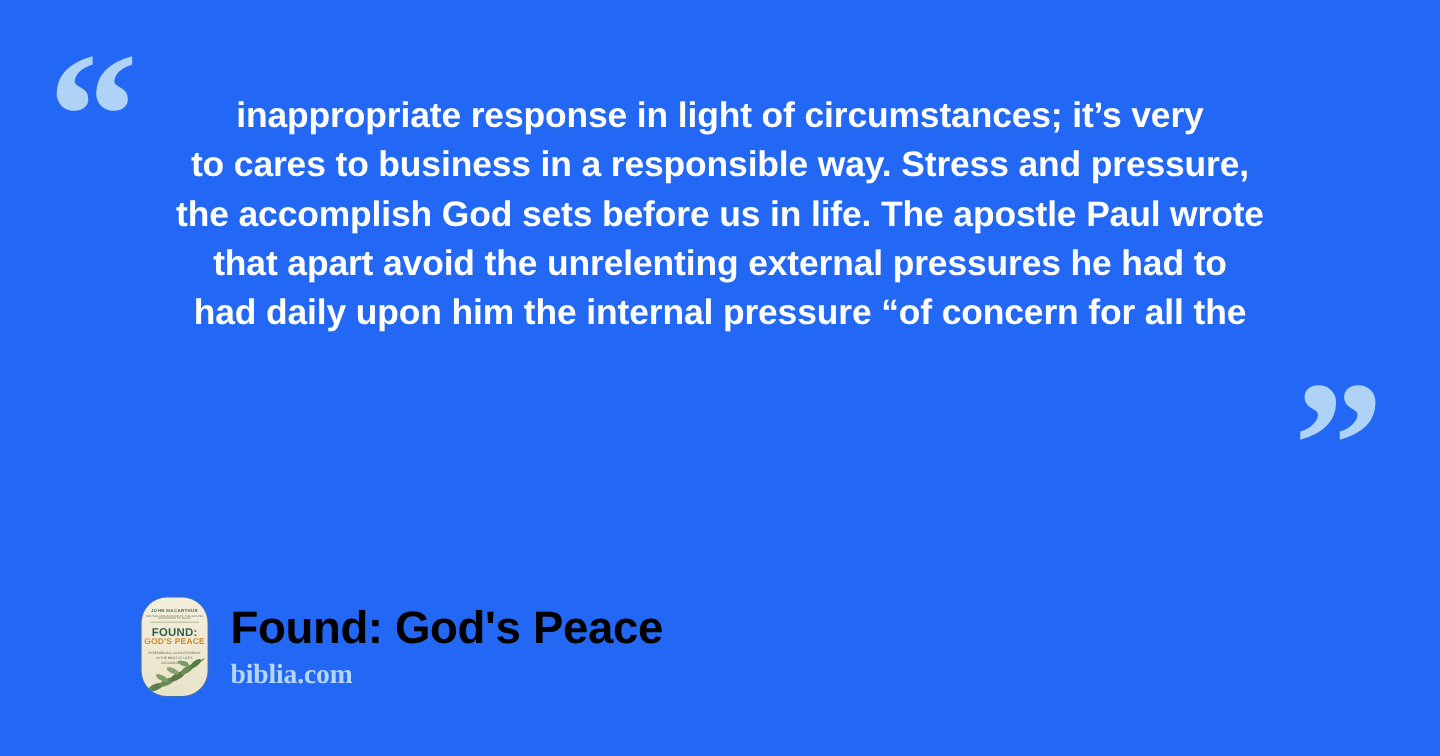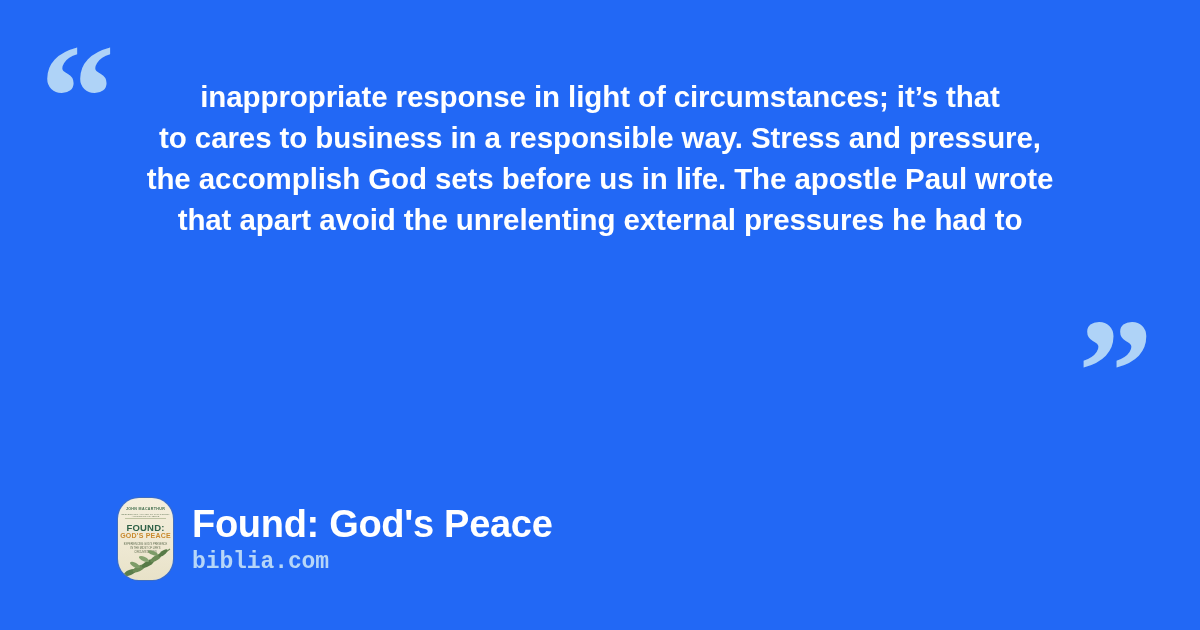--- a/index.html
+++ b/index.html
@@ -151,49 +151,50 @@
     left: 2px;
     width: 52px;
     height: 34px;
   }
 
   #footer-text {
     margin-left: 19px;
     padding-top: 4px;
   }
   #book-name {
-    color: #ffffff;
+    color: #000000;
     font-family: "Liberation Sans", sans-serif;
     font-weight: 700;
     font-size: 38px;
     line-height: 44px;
     letter-spacing: -0.3px;
   }
   #site-name {
     color: #B6D6F8;
-    font-family: Liberation Mono, monospace;
+    font-family: Liberation Serif, serif;
     font-weight: 700;
     font-size: 23px;
     line-height: 28px;
     margin-top: 2px;
     letter-spacing: -0.1px;
   }
 </style>
 </head>
 <body>
 
 <div id="card">
 
   <div class="quote-mark" id="quote-open">“</div>
 
   <div id="quote-block">
-    <div class="quote-line">inappropriate response in light of circumstances; it’s that</div>
+    <div class="quote-line">inappropriate response in light of circumstances; it’s very</div>
     <div class="quote-line">to cares to business in a responsible way. Stress and pressure,</div>
     <div class="quote-line">the accomplish God sets before us in life. The apostle Paul wrote</div>
     <div class="quote-line">that apart avoid the unrelenting external pressures he had to</div>
+    <div class="quote-line">had daily upon him the internal pressure “of concern for all the</div>
   </div>
 
   <div class="quote-mark" id="quote-close">”</div>
 
   <div id="footer">
 
     <div id="book-cover">
       <div id="book-author">JOHN MACARTHUR</div>
       <div id="book-author-sub">BESTSELLING AUTHOR OF THE GOSPEL ACCORDING TO JESUS</div>
       <div id="book-rule"></div>

